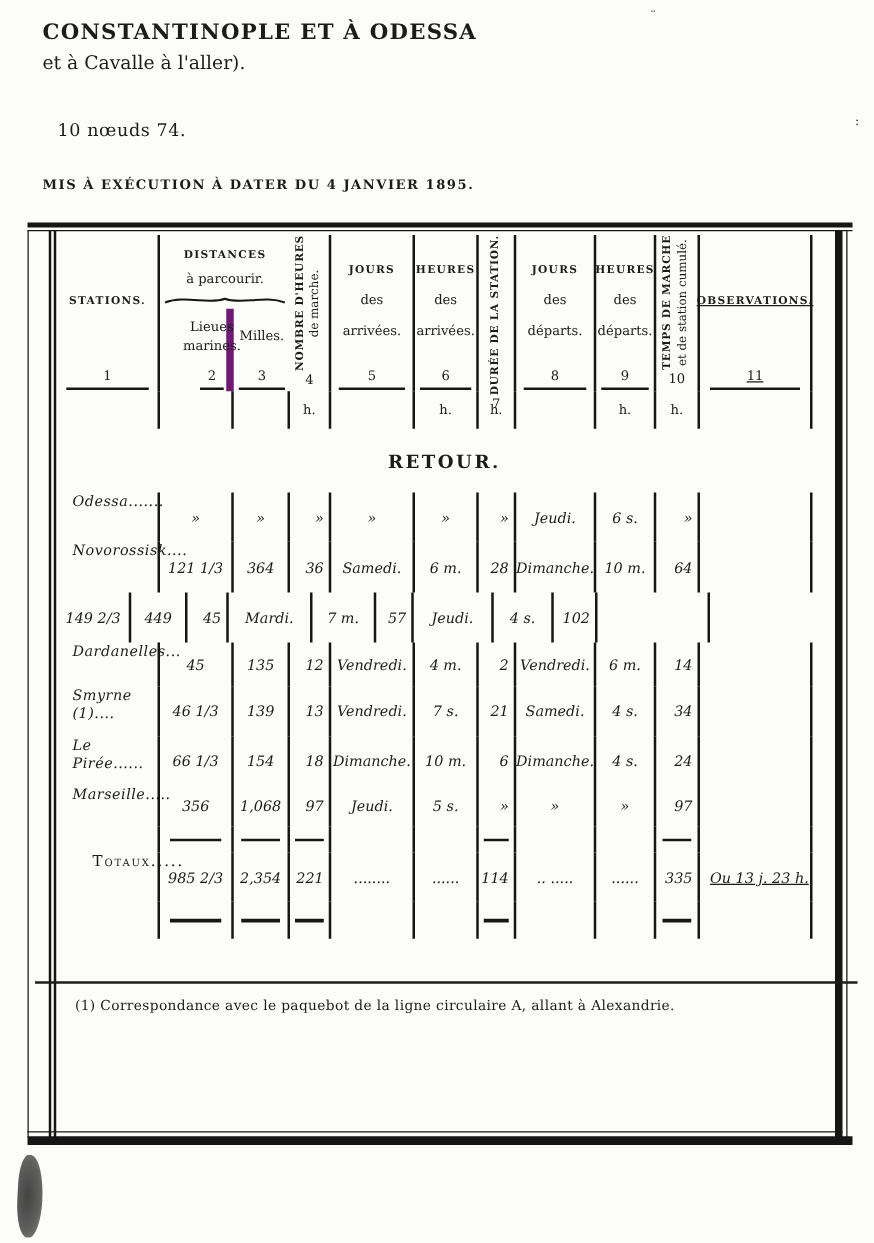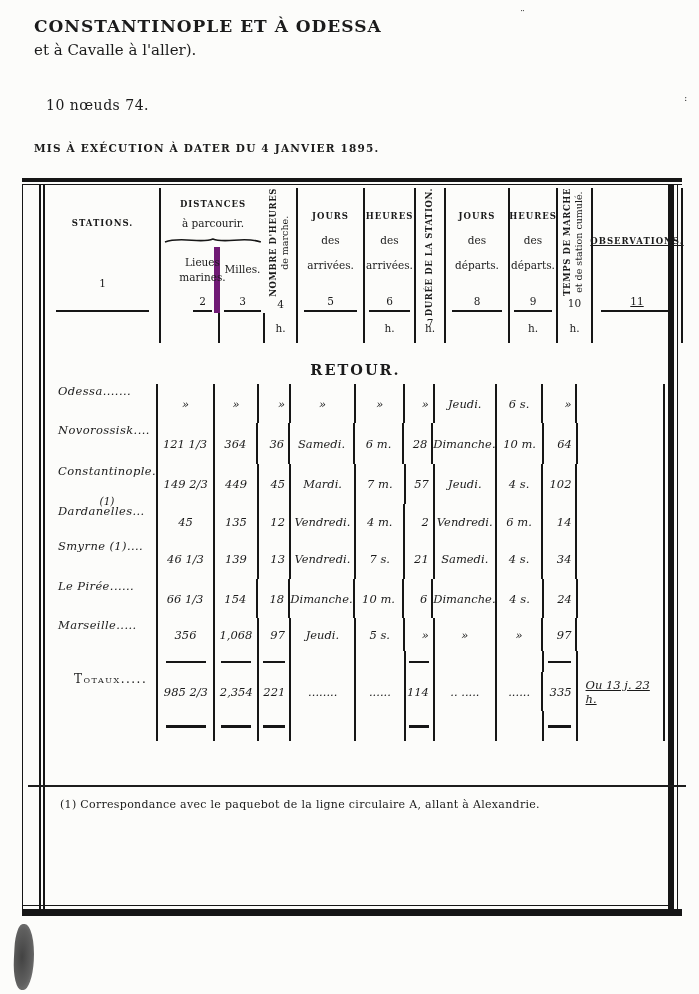--- a/index.html
+++ b/index.html
@@ -21,21 +21,21 @@
   .bot-thick{left:0;top:731px;width:660px;height:7px;}
   .left-outer{left:0;top:6px;width:1px;height:726px;}
   .left-dbl-a{left:17px;top:6px;width:2px;height:726px;}
   .left-dbl-b{left:21px;top:6px;width:2px;height:726px;}
   .right-thick{left:646px;top:6px;width:6px;height:727px;}
   .right-outer{left:655px;top:6px;width:1px;height:727px;}
 
   
   .gridrow{position:absolute;left:24px;display:flex;box-sizing:border-box;}
   .cell{box-sizing:border-box;border-right:2px solid #161616;}
-  .c1{width:115px;gap:18px;}.c2{width:59px;}.c3{width:45px;}.c4{width:33px;}
+  .c1{width:82px;}.c2{width:59px;}.c3{width:45px;}.c4{width:33px;}
   .c5{width:67px;}.c6{width:51px;}.c7{width:30px;}.c8{width:64px;}
   .c9{width:48px;}.c10{width:35px;}.c11{width:90px;text-decoration:underline;}
   .cdist{width:104px;}
 
   
   .hdr{top:10px;height:125px;}
   .hc{display:flex;flex-direction:column;align-items:center;text-align:center;}
   .hl{flex:1;display:flex;flex-direction:column;align-items:center;justify-content:center;gap:13px;}
   .caps{font-size:8.5px;letter-spacing:1px;font-weight:700;}
   .lowr{font-size:10.5px;}
@@ -55,21 +55,21 @@
 
   
   .hrow{top:135px;height:30px;}
   .uc{display:flex;align-items:center;justify-content:center;font-size:10.5px;}
 
   
   .retour{position:absolute;left:24px;top:183px;width:619px;text-align:center;
           font-size:14.5px;font-weight:700;letter-spacing:2px;}
 
   
-  .bodywrap{position:absolute;left:24px;top:206px;width:619px;}
+  .bodywrap{position:absolute;left:24px;top:216px;width:619px;}
   .brow{display:flex;}
   .bc{box-sizing:border-box;border-right:2px solid #161616;display:flex;
       align-items:center;justify-content:center;font-style:italic;font-size:11.5px;}
   .station{justify-content:flex-start;padding-left:12px;flex-direction:column;align-items:flex-start;}
   .station .sname{letter-spacing:0.4px;}
   .station .snote{width:100%;text-align:center;font-size:10.5px;line-height:1;}
   .ralign{justify-content:flex-end;padding-right:4px;}
   .obs{justify-content:flex-start;padding-left:8px;}
   .srule{display:block;width:72%;height:2px;background:#161616;}
   .srule.thick{height:3px;}
@@ -270,24 +270,20 @@
         <div class="bc c5">Samedi.</div>
         <div class="bc c6">6 m.</div>
         <div class="bc c7 ralign">28</div>
         <div class="bc c8">Dimanche.</div>
         <div class="bc c9">10 m.</div>
         <div class="bc c10 ralign">64</div>
         <div class="bc c11 obs"></div>
       </div>
 
       <div class="brow" style="height:40px">
-        <div class="bc c1 station">
-          <span class="sname">Constantinople.</span>
-          <span class="snote">(1)</span>
-        </div>
         <div class="bc c2">149 2/3</div>
         <div class="bc c3">449</div>
         <div class="bc c4 ralign">45</div>
         <div class="bc c5">Mardi.</div>
         <div class="bc c6">7 m.</div>
         <div class="bc c7 ralign">57</div>
         <div class="bc c8">Jeudi.</div>
         <div class="bc c9">4 s.</div>
         <div class="bc c10 ralign">102</div>
         <div class="bc c11 obs"></div>

